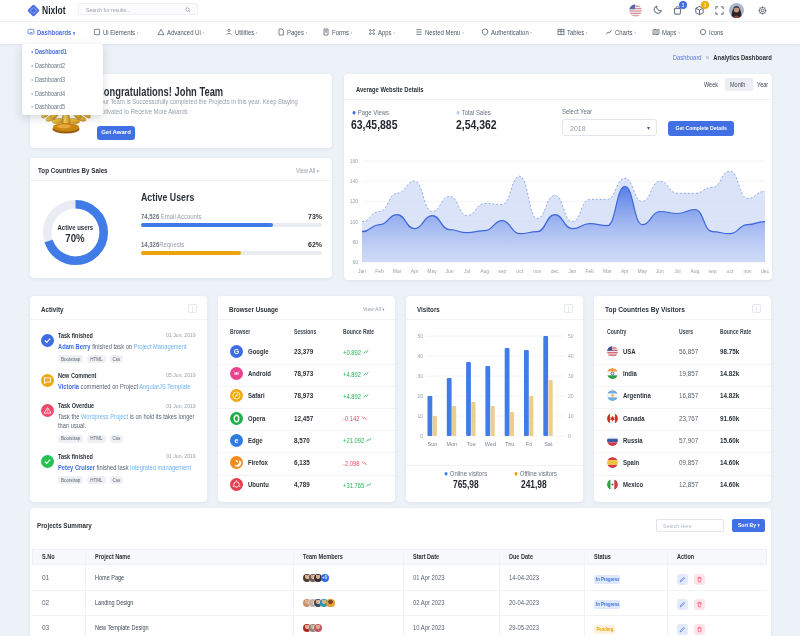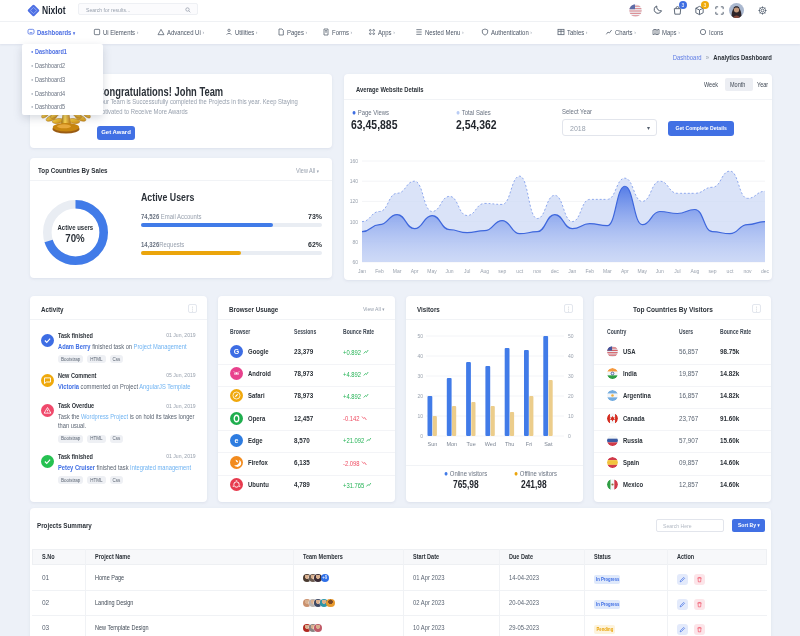--- a/index.html
+++ b/index.html
@@ -459,21 +459,21 @@
       <text x="142.3" y="127" font-size="5.5" fill="#7d8694" text-anchor="middle" font-family="Liberation Sans">Sat</text>
     </svg>
   </div>
 <div class="abs" style="left:406px;top:465px;width:177px;border-top:1px solid #f1f3f6"></div>
 <div class="abs" style="left:444px;top:469px;font-size:7px;color:#6a7382"><span class="t85"><span style="color:#417be8;font-size:8px">●</span> Online visitors</span></div>
 <div class="abs" style="left:453px;top:479px;font-size:10px;font-weight:bold;color:#23272e"><span class="t" style="transform:scaleX(.84)">765,98</span></div>
 <div class="abs" style="left:514px;top:469px;font-size:7px;color:#6a7382"><span class="t85"><span style="color:#eba50b;font-size:8px">●</span> Offline visitors</span></div>
 <div class="abs" style="left:521px;top:479px;font-size:10px;font-weight:bold;color:#23272e"><span class="t" style="transform:scaleX(.84)">241,98</span></div>
 
 <div class="card" style="left:594px;top:296px;width:177px;height:206px"></div>
-<div class="abs hdr" style="left:633px;top:305px"><span class="t" style="transform:scaleX(.82)">Top Countries By Visitors</span></div>
+<div class="abs hdr" style="left:605px;top:305px"><span class="t" style="transform:scaleX(.82)">Top Countries By Visitors</span></div>
 <div class="dots3" style="left:752px;top:304px">⋮</div>
 <div class="abs" style="left:594px;top:319px;width:177px;border-top:1px solid #f1f3f6"></div>
 <div class="abs" style="left:607px;top:328px;font-size:6.5px;font-weight:bold;color:#3f4854"><span class="t">Country</span></div>
 <div class="abs" style="left:679px;top:328px;font-size:6.5px;font-weight:bold;color:#3f4854"><span class="t">Users</span></div>
 <div class="abs" style="left:720px;top:328px;font-size:6.5px;font-weight:bold;color:#3f4854"><span class="t">Bounce Rate</span></div>
 <div id="countries">
     <svg class="abs" style="left:607px;top:346px;border-radius:50%" width="11" height="11" viewBox="0 0 12 12">
       <defs>
         <clipPath id="cUSA">
           <circle cx="6" cy="6" r="6"></circle>

